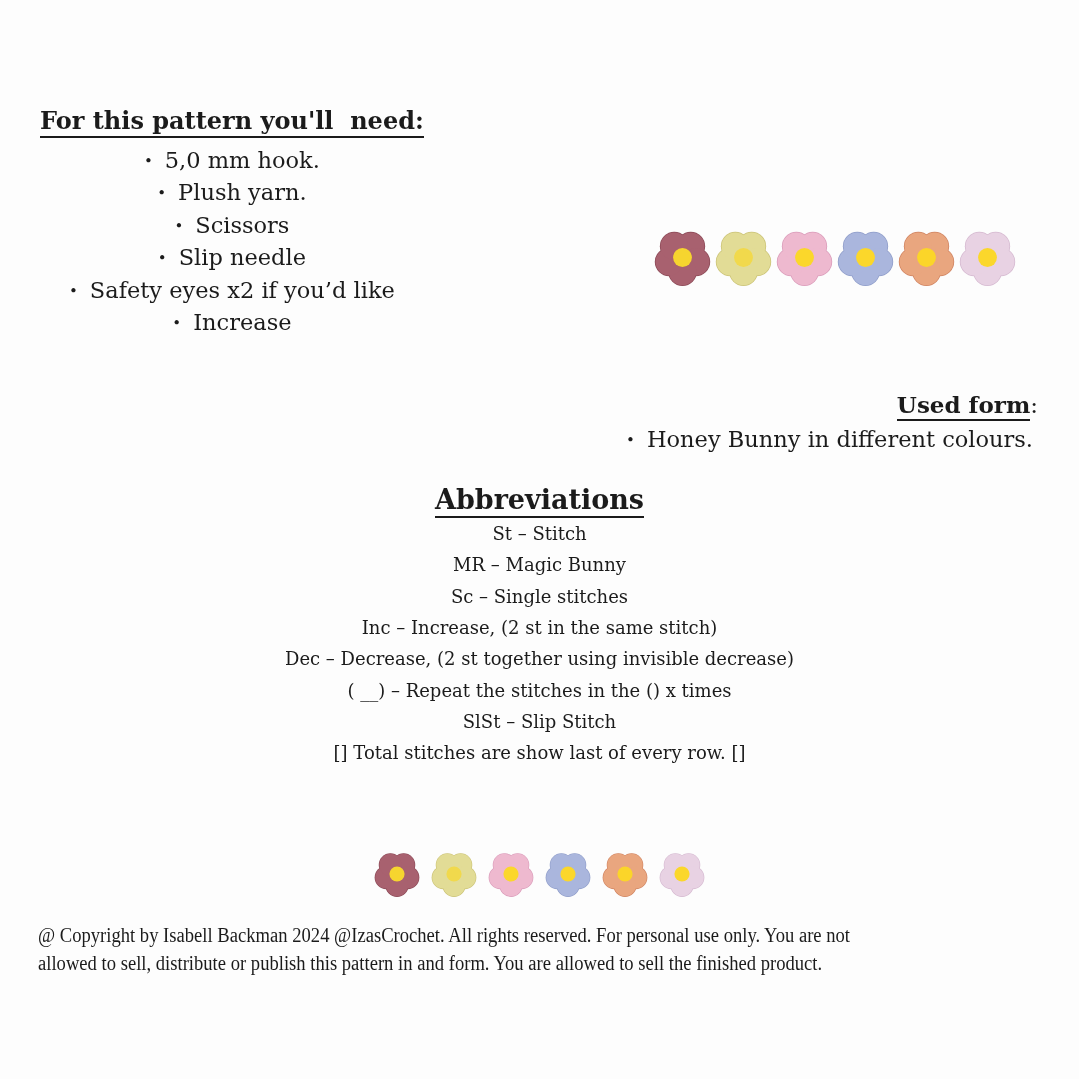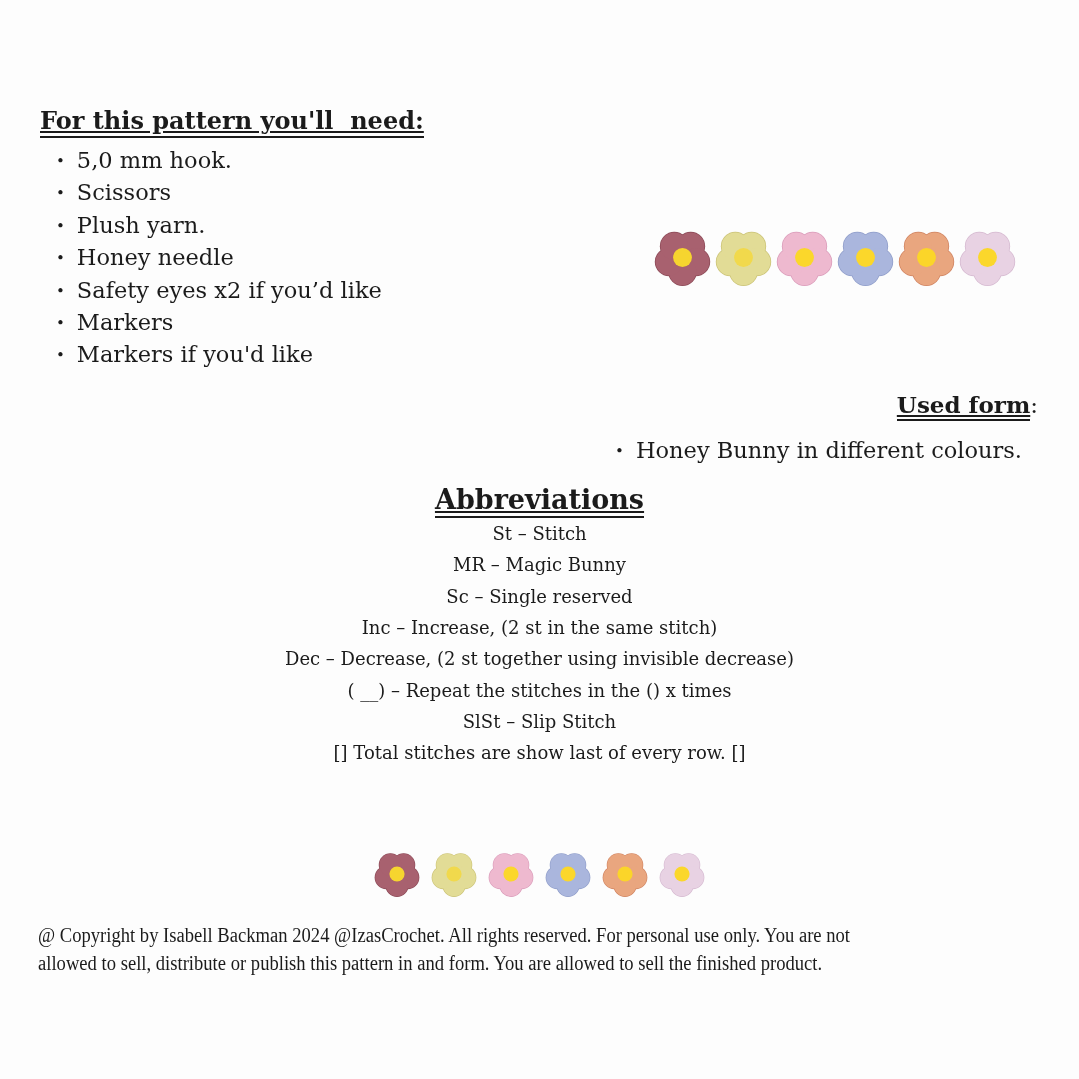--- a/index.html
+++ b/index.html
@@ -4,23 +4,23 @@
 <style>
   html,body{margin:0;padding:0;}
   .page{
     position:relative;
     width:1079px;height:1079px;
     background:#fdfdfd;
     color:#1b1b1b;
     font-family:"DejaVu Serif", serif;
     overflow:hidden;
   }
-  .u{border-bottom:2.5px solid #1b1b1b;padding-bottom:1px;text-decoration:underline;}
+  .u{border-bottom:2.5px solid #1b1b1b;padding-bottom:1px;}
   h2{margin:0;font-weight:bold;}
-  ul{list-style:none;margin:16px;padding:0;}
+  ul{list-style:none;margin:5px;padding:0;text-align:center;}
 
   
   .materials{position:absolute;left:40px;top:106px;}
   .materials h2{font-size:24px;line-height:30px;white-space:pre-wrap;}
   .materials ul{margin-top:9px;}
   .materials li{font-size:22.5px;line-height:31.4px;white-space:pre-wrap;}
   .bullet{font-size:15px;margin-right:12px;vertical-align:2px;}
 
   
   .flower-row{position:absolute;display:flex;align-items:center;}
@@ -50,26 +50,25 @@
 </style>
 </head>
 <body>
 
 <div class="page">
 
   <section class="materials">
     <h2><span class="u">For this pattern you'll  need:</span></h2>
     <ul>
       <li><span class="bullet">•</span><span>5,0 mm hook.</span></li>
+      <li><span class="bullet">•</span><span>Plush yarn.</span></li>
       <li><span class="bullet">•</span><span>Scissors</span></li>
-      <li><span class="bullet">•</span><span>Plush yarn.</span></li>
-      <li><span class="bullet">•</span><span>Honey needle</span></li>
+      <li><span class="bullet">•</span><span>Slip needle</span></li>
       <li><span class="bullet">•</span><span>Safety eyes x2 if you’d like</span></li>
-      <li><span class="bullet">•</span><span>Markers</span></li>
-      <li><span class="bullet">•</span><span>Markers if you'd like</span></li>
+      <li><span class="bullet">•</span><span>Increase</span></li>
     </ul>
   </section>
 
   <div class="flower-row flower-row-top">
       <svg viewBox="0 0 100 100" width="57" height="57">
         <circle cx="64.4" cy="30.2" r="25.3" fill="#8c4a57"></circle>
         <circle cx="73.3" cy="57.6" r="25.3" fill="#8c4a57"></circle>
         <circle cx="50.0" cy="74.5" r="25.3" fill="#8c4a57"></circle>
         <circle cx="26.7" cy="57.6" r="25.3" fill="#8c4a57"></circle>
         <circle cx="35.6" cy="30.2" r="25.3" fill="#8c4a57"></circle>
@@ -152,21 +151,21 @@
     <ul>
       <li><span class="bullet">•</span><span>Honey Bunny in different colours.</span></li>
     </ul>
   </section>
 
   <section class="abbr">
     <h2><span class="u">Abbreviations</span></h2>
     <ul>
       <li>St – Stitch</li>
       <li>MR – Magic Bunny</li>
-      <li>Sc – Single reserved</li>
+      <li>Sc – Single stitches</li>
       <li>Inc – Increase, (2 st in the same stitch)</li>
       <li>Dec – Decrease, (2 st together using invisible decrease)</li>
       <li>( __) – Repeat the stitches in the () x times</li>
       <li>SlSt – Slip Stitch</li>
       <li>[] Total stitches are show last of every row. []</li>
     </ul>
   </section>
 
   <div class="flower-row flower-row-bottom">
       <svg viewBox="0 0 100 100" width="46" height="46">

